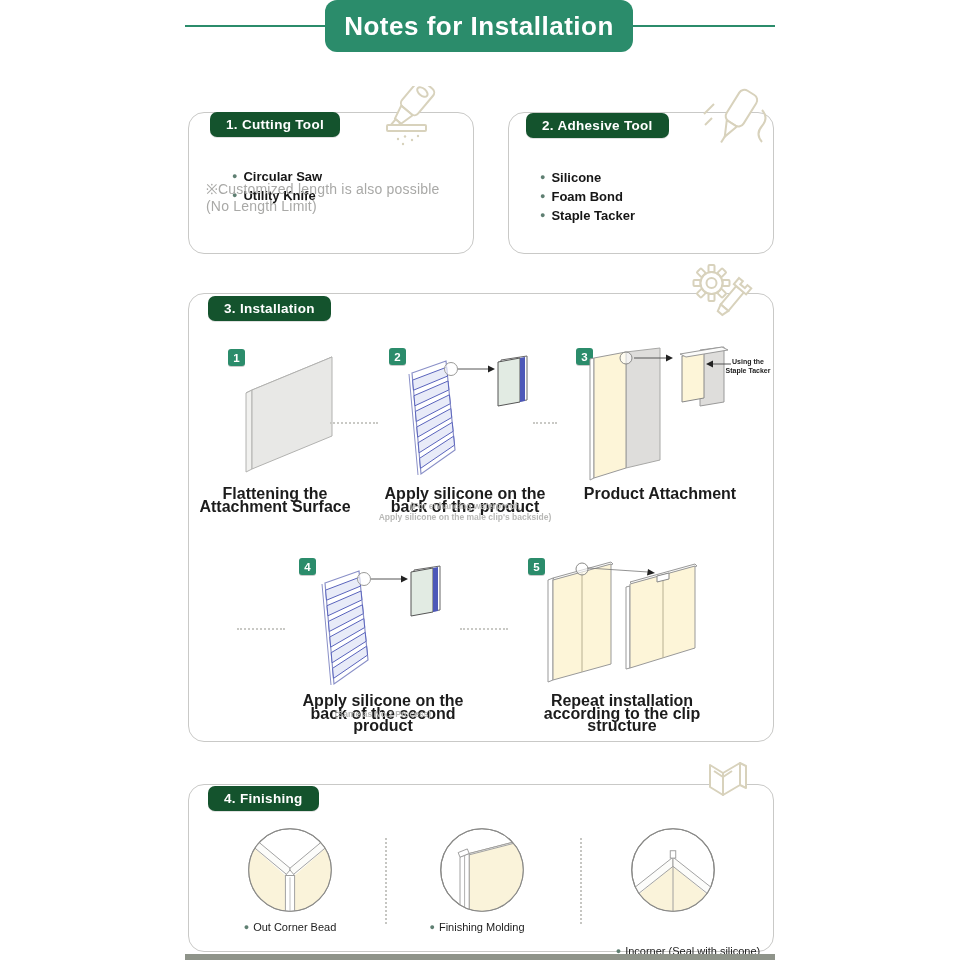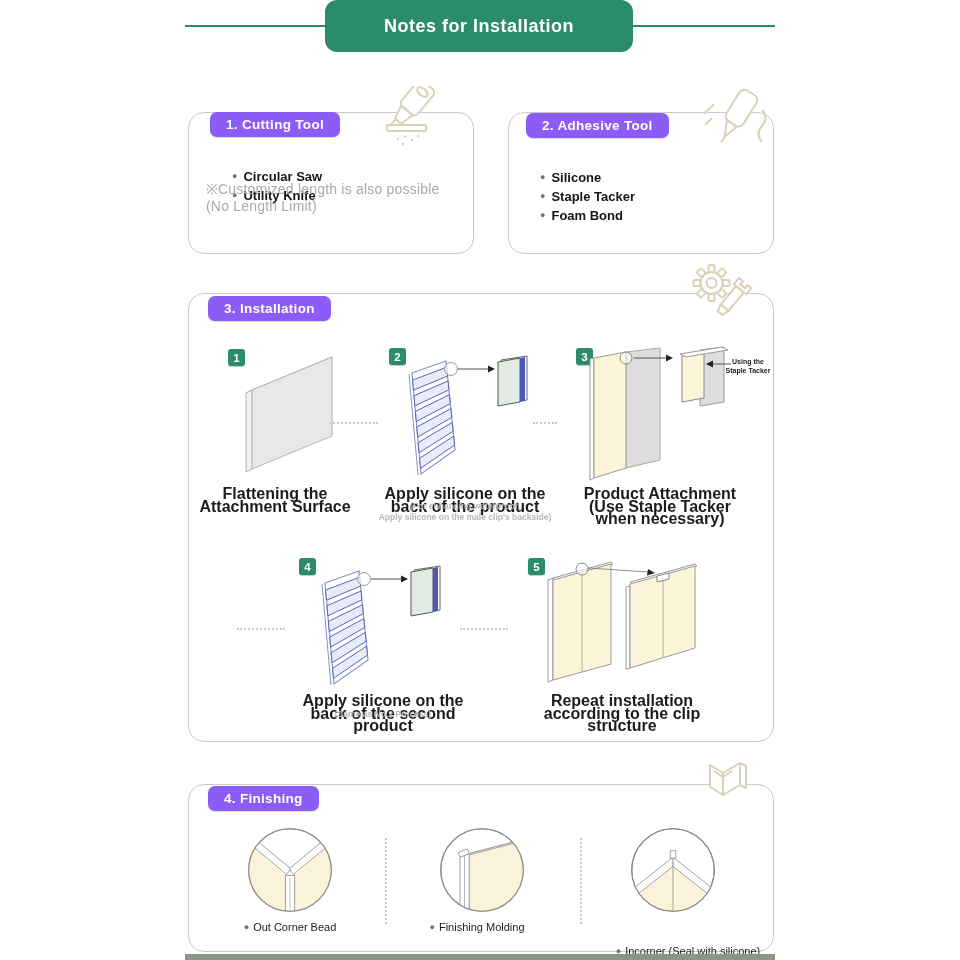--- a/index.html
+++ b/index.html
@@ -3,31 +3,31 @@
 <meta charset="utf-8">
 <style>
   html,body{margin:0;padding:0;background:#fff;}
   #page{position:relative;width:960px;height:960px;background:#fff;overflow:hidden;
         font-family:"Liberation Sans",sans-serif;color:#1b1b1b;}
   .abs{position:absolute;}
 
   
   .header-line{left:185px;top:25px;width:590px;height:2px;background:#2B8C6B;}
   .header-badge{left:325px;top:0;width:308px;height:52px;background:#2B8C6B;border-radius:12px;
-      display:flex;align-items:center;justify-content:center;color:#fff;font-size:18px;
+      display:flex;align-items:center;justify-content:center;color:#fff;font-size:26px;
       font-weight:700;letter-spacing:.5px;}
 
   
   .sec-box{border:1.4px solid #c9c9c7;border-radius:16px;background:#fff;}
   #box1{left:188px;top:112px;width:284px;height:140px;}
   #box2{left:508px;top:112px;width:264px;height:140px;}
   #box3{left:188px;top:293px;width:584px;height:447px;}
   #box4{left:188px;top:784px;width:584px;height:166px;}
 
-  .tan-badge{height:25px;line-height:25px;padding:0 16px;background:#8b5cf6;color:#fff;
+  .tan-badge{height:25px;line-height:25px;padding:0 16px;background:#14532d;color:#fff;
       font-size:13.5px;font-weight:700;border-radius:7px;letter-spacing:.3px;
       box-shadow:0 1px 0 rgba(0,0,0,.12);}
   #badge1{left:210px;top:112px;} #badge2{left:526px;top:113px;}
   #badge3{left:208px;top:296px;} #badge4{left:208px;top:786px;}
 
   .tool-list{list-style:none;margin:8px;padding:0;font-size:13px;font-weight:700;color:#161616;}
   .tool-list li{line-height:18px;}
   .tool-list li .blt{color:#5f7f72;font-size:9px;vertical-align:2px;margin-right:6px;}
   #list1{left:224px;top:159px;}
   #list2{left:532px;top:160px;}
@@ -84,22 +84,22 @@
   <div class="abs tan-badge" id="badge4">4. Finishing</div>
 
   <ul class="abs tool-list" id="list1">
     <li><span class="blt">●</span><span>Circular Saw</span></li>
     <li><span class="blt">●</span><span>Utility Knife</span></li>
   </ul>
   <div class="abs note">※Customized length is also possible (No Length Limit)</div>
 
   <ul class="abs tool-list" id="list2">
     <li><span class="blt">●</span><span>Silicone</span></li>
+    <li><span class="blt">●</span><span>Foam Bond</span></li>
     <li><span class="blt">●</span><span>Staple Tacker</span></li>
-    <li><span class="blt">●</span><span>Foam Bond</span></li>
   </ul>
 
   <svg class="abs" style="left:368px;top:86px;" width="86" height="66" viewBox="0 0 86 66">
     <g stroke="#d8d2bc" stroke-width="2" fill="#fff" stroke-linejoin="round">
       <g transform="rotate(40 40 24)">
         <rect x="29" y="-8" width="21" height="33" rx="5"></rect>
         <ellipse cx="39.5" cy="1" rx="6" ry="3.6"></ellipse>
         <polygon points="32,25 47,25 43.5,39 35.5,39"></polygon>
         <rect x="36.5" y="39" width="6" height="9"></rect>
       </g>
@@ -257,21 +257,20 @@
   <div class="abs dot-h" id="dh4"></div>
 
   <div class="abs caption" id="cap1">Flattening the Attachment Surface</div>
   <div class="abs caption" id="cap2">Apply silicone on the back of the product</div>
   <div class="abs subcap" id="sub2">
     <div>(For enhancing waterproof,</div>
     <div>Apply silicone on the male clip's backside)</div>
   </div>
   <div class="abs caption" id="cap3">
     <div>Product Attachment</div>
-    <div>(Use Staple Tacker when necessary)</div>
   </div>
   <div class="abs caption" id="cap4">Apply silicone on the back of the second product</div>
   <div class="abs subcap" id="sub4">(Same as No.2 Process)</div>
   <div class="abs caption" id="cap5">Repeat installation according to the clip structure</div>
 
   <svg class="abs" style="left:246px;top:826px;" width="88" height="88" viewBox="0 0 96 96">
     <defs>
         <clipPath id="cc1">
           <circle cx="48" cy="48" r="45"></circle>
         </clipPath>

